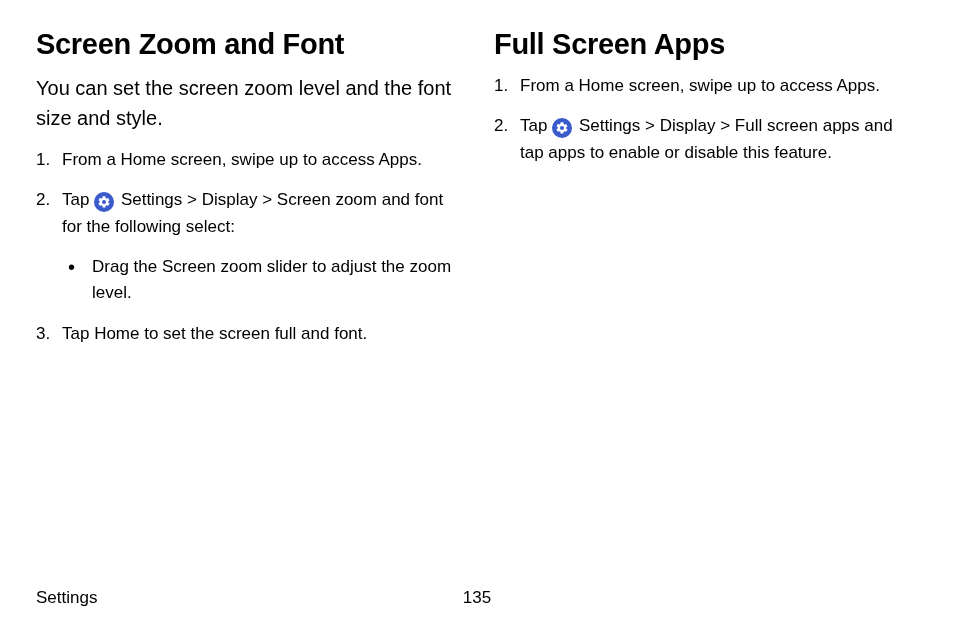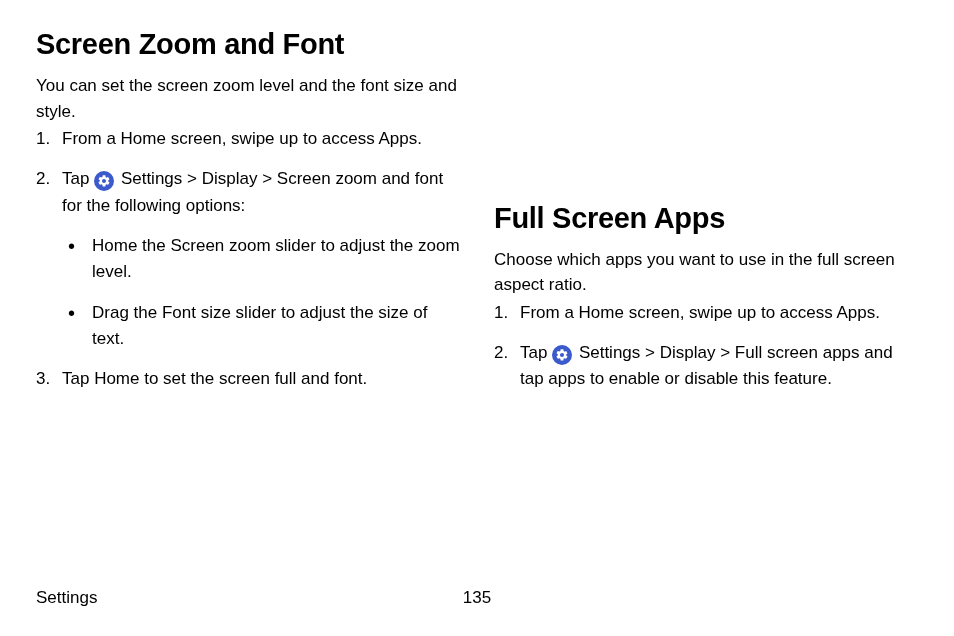--- a/index.html
+++ b/index.html
@@ -12,36 +12,35 @@
       width: 954px;
       height: 636px;
       background: #ffffff;
       color: #000000;
       position: relative;
       padding: 28px 36px 0 36px;
     }
     .columns {
       display: flex;
       gap: 34px;
-      align-items: flex-end;
     }
     .col {
       flex: 1;
       width: 50%;
     }
     h1 {
       font-size: 29px;
       font-weight: 900;
       margin-bottom: 12px;
       letter-spacing: -0.3px;
     }
     .intro {
-      font-size: 17px;
+      font-size: 20px;
       line-height: 1.5;
-      margin-bottom: 2px;
+      margin-bottom: 14px;
     }
     ol {
       list-style: none;
       counter-reset: item;
       padding-left: 0;
     }
     ol > li {
       counter-increment: item;
       font-size: 17px;
       line-height: 1.55;
@@ -133,35 +132,33 @@
     <p class="intro">You can set the screen zoom level and the font size and style.</p>
     <ol>
       <li>
         <span>From a Home screen, swipe up to access </span><b>Apps</b><span>.</span>
       </li>
       <li>
         <span>Tap </span><span class="icon-settings">
             <svg viewBox="0 0 24 24">
               <path d="M19.14,12.94a7.07,7.07,0,0,0,.05-.94,7.07,7.07,0,0,0-.05-.94l2.03-1.58a.5.5,0,0,0,.12-.64l-1.92-3.32a.5.5,0,0,0-.61-.22l-2.39.96a7.22,7.22,0,0,0-1.62-.94l-.36-2.54A.5.5,0,0,0,13.9,2h-3.8a.5.5,0,0,0-.49.42L9.25,4.96a7.22,7.22,0,0,0-1.62.94l-2.39-.96a.5.5,0,0,0-.61.22L2.71,8.48a.5.5,0,0,0,.12.64l2.03,1.58a7.07,7.07,0,0,0-.05.94,7.07,7.07,0,0,0,.05.94L2.83,14.16a.5.5,0,0,0-.12.64l1.92,3.32a.5.5,0,0,0,.61.22l2.39-.96a7.22,7.22,0,0,0,1.62.94l.36,2.54a.5.5,0,0,0,.49.42h3.8a.5.5,0,0,0,.49-.42l.36-2.54a7.22,7.22,0,0,0,1.62-.94l2.39.96a.5.5,0,0,0,.61-.22l1.92-3.32a.5.5,0,0,0-.12-.64ZM12,15.5A3.5,3.5,0,1,1,15.5,12,3.5,3.5,0,0,1,12,15.5Z"></path>
             </svg>
-          </span> <b>Settings</b><b> &gt; </b><b>Display</b><b> &gt; </b><b>Screen zoom and font</b><span> for the following options:</span>
+          </span> <b>Settings</b><b> &gt; </b><b>Display</b><b> &gt; </b><b>Screen zoom and font</b><span> for the following select:</span>
         <ul>
-          <li>Home the Screen zoom slider to adjust the zoom level.</li>
-          <li>Drag the Font size slider to adjust the size of text.</li>
+          <li>Drag the Screen zoom slider to adjust the zoom level.</li>
         </ul>
       </li>
       <li>
         <span>Tap </span><b>Home</b><span> to set the screen full and font.</span>
       </li>
     </ol>
   </div>
 
   <div class="col">
     <h1>Full Screen Apps</h1>
-    <p class="intro">Choose which apps you want to use in the full screen aspect ratio.</p>
     <ol>
       <li>
         <span>From a Home screen, swipe up to access </span><b>Apps</b><span>.</span>
       </li>
       <li>
         <span>Tap </span><span class="icon-settings">
             <svg viewBox="0 0 24 24">
               <path d="M19.14,12.94a7.07,7.07,0,0,0,.05-.94,7.07,7.07,0,0,0-.05-.94l2.03-1.58a.5.5,0,0,0,.12-.64l-1.92-3.32a.5.5,0,0,0-.61-.22l-2.39.96a7.22,7.22,0,0,0-1.62-.94l-.36-2.54A.5.5,0,0,0,13.9,2h-3.8a.5.5,0,0,0-.49.42L9.25,4.96a7.22,7.22,0,0,0-1.62.94l-2.39-.96a.5.5,0,0,0-.61.22L2.71,8.48a.5.5,0,0,0,.12.64l2.03,1.58a7.07,7.07,0,0,0-.05.94,7.07,7.07,0,0,0,.05.94L2.83,14.16a.5.5,0,0,0-.12.64l1.92,3.32a.5.5,0,0,0,.61.22l2.39-.96a7.22,7.22,0,0,0,1.62.94l.36,2.54a.5.5,0,0,0,.49.42h3.8a.5.5,0,0,0,.49-.42l.36-2.54a7.22,7.22,0,0,0,1.62-.94l2.39.96a.5.5,0,0,0,.61-.22l1.92-3.32a.5.5,0,0,0-.12-.64ZM12,15.5A3.5,3.5,0,1,1,15.5,12,3.5,3.5,0,0,1,12,15.5Z"></path>
             </svg>
           </span> <b>Settings</b><b> &gt; </b><b>Display</b><b> &gt; </b><b>Full screen apps</b><span> and tap apps to enable or disable this feature.</span>

